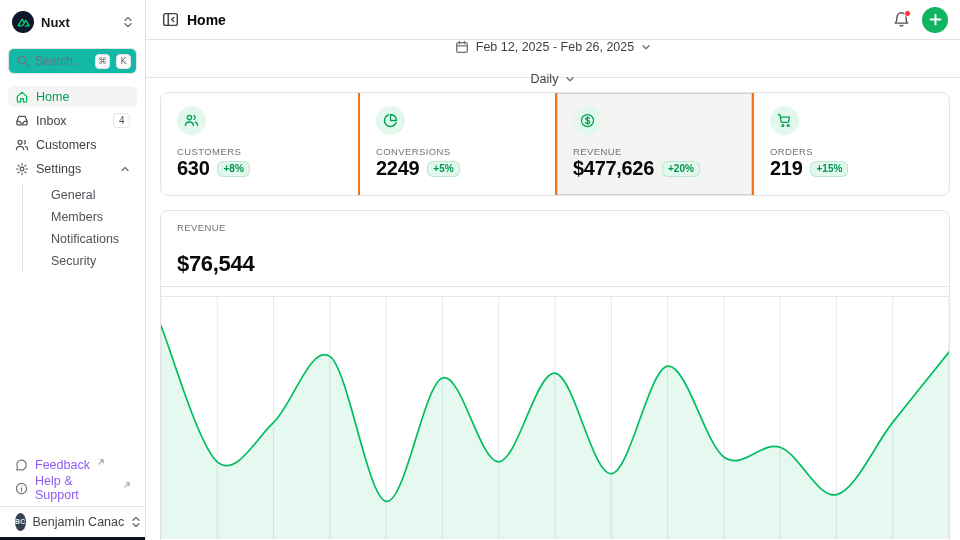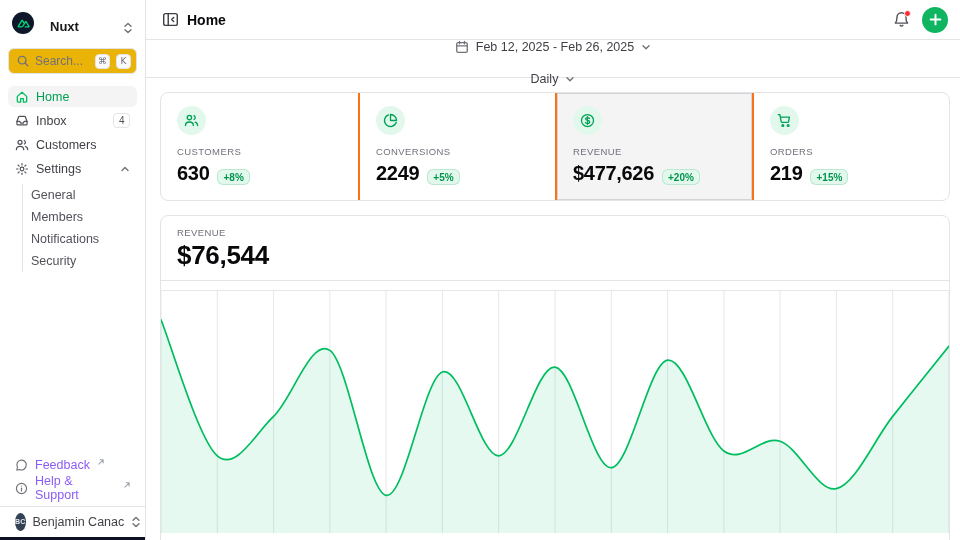--- a/index.html
+++ b/index.html
@@ -3,41 +3,41 @@
 <meta charset="utf-8">
 <style>
   * { margin:0; padding:0; box-sizing:border-box; }
   html,body { width:960px; height:540px; overflow:hidden; background:#fff;
     font-family:"Liberation Sans","DejaVu Sans",sans-serif; color:#18181b; }
   .app { display:flex; width:960px; height:540px; }
 
   
   .sidebar { position:relative; width:146px; min-width:146px; border-right:1px solid #e4e4e7;
     display:flex; flex-direction:column; padding:10px 8px 8px; background:#fff; }
-  .logo-row { display:flex; align-items:flex-end; gap:16px; height:24px; padding:0 4px; margin-bottom:14px; cursor:pointer; }
+  .logo-row { display:flex; align-items:center; gap:7px; height:24px; padding:0 4px; margin-bottom:14px; cursor:pointer; }
   .logo-mark { width:22px; height:22px; border-radius:50%; background:#0f172a; display:flex; align-items:center; justify-content:center; }
   .logo-name { font-size:13px; font-weight:700; color:#18181b; flex:1; }
   .selector-icon { color:#71717a; display:flex; }
   .search-box { display:flex; align-items:center; gap:6px; height:26px; border:1px solid #e4e4e7;
-    border-radius:6px; padding:0 5px 0 8px; margin-bottom:12px; background:#eab308; cursor:text; }
+    border-radius:6px; padding:0 5px 0 8px; margin-bottom:12px; background:#14b8a6; cursor:text; }
   .search-box input { border:none; outline:none; flex:1; width:40px; font-size:12px; color:#3f3f46;
     font-family:"Liberation Sans","DejaVu Sans",sans-serif; background:transparent; }
   .search-box input::placeholder { color:#71717a; }
   .kbd { font-family:"DejaVu Sans",sans-serif; font-size:9px; color:#71717a; border:1px solid #e4e4e7;
     background:#fafafa; border-radius:4px; min-width:15px; height:15px; display:flex; align-items:center; justify-content:center; padding:0 2px; }
   .nav { display:flex; flex-direction:column; gap:3px; }
   .nav-item { display:flex; align-items:center; gap:7px; height:21px; padding:0 7px; border-radius:6px;
     font-size:12.5px; font-weight:500; color:#3f3f46; cursor:pointer; }
   .nav-item .ic { display:flex; color:#52525b; }
   .nav-item.active { background:#f4f4f5; color:#00A155; }
   .nav-item.active .ic { color:#00BD5F; }
   .nav-badge { margin-left:auto; font-size:10px; color:#52525b; border:1px solid #e4e4e7; border-radius:4px;
     padding:0 4.5px; height:15px; line-height:14px; background:#fff; }
   .nav-chevron { margin-left:auto; color:#71717a; display:flex; }
-  .subnav { margin-left:14px; border-left:1px solid #e4e4e7; padding-left:2px; display:flex; flex-direction:column; margin-top:2px; }
+  .subnav { margin-left:14px; border-left:1px solid #e4e4e7; padding-left:22px; display:flex; flex-direction:column; margin-top:2px; }
   .subnav-item { height:22px; display:flex; align-items:center; font-size:12.5px; font-weight:500; color:#52525b;
     border-radius:6px; padding:0 6px; cursor:pointer; }
   .sidebar-spacer { flex:1; }
   .side-foot { display:flex; flex-direction:column; gap:3px; padding-bottom:8px; }
   .foot-item { display:flex; align-items:flex-start; gap:7px; height:20px; padding:0 7px; font-size:12.5px;
     font-weight:500; color:#8b5cf6; align-items:center; cursor:pointer; border-radius:6px; }
   .foot-item .ic { display:flex; color:#71717a; }
   .ext-arrow { color:#9ca3af; display:flex; margin-left:1px; margin-top:-6px; }
   .user-row { display:flex; align-items:center; gap:7px; height:26px; padding:4px 7px 0;
     border-top:1px solid #e4e4e7; margin:0 -8px; padding-left:15px; padding-right:15px; cursor:pointer; }
@@ -69,30 +69,30 @@
 
   
   .stats-row { display:grid; grid-template-columns:1fr 1fr 1fr 1fr; border:1px solid #e4e4e7;
     border-radius:8px; background:#fff; overflow:hidden; }
   .stat { padding:13px 16px 15px; cursor:pointer; }
   .stat + .stat { border-left:2px solid #f97316; }
   .stat.selected { background:#f4f4f5; box-shadow:inset 0 0 0 1px #d4d4d8; }
   .stat-icon { width:29px; height:29px; border-radius:50%; background:#E3F8ED; color:#00A155;
     display:flex; align-items:center; justify-content:center; }
   .stat-label { margin-top:11px; font-size:9.5px; font-weight:500; letter-spacing:.4px; color:#71717a; }
-  .stat-value-row { margin-top:5px; display:flex; align-items:flex-end; gap:8px; }
+  .stat-value-row { display:flex; align-items:center; gap:8px; }
   .stat-value { font-size:20px; font-weight:700; color:#09090b; letter-spacing:-.3px; }
   .delta-badge { font-size:10px; font-weight:600; color:#00954E; background:#E3F8ED; border-radius:6px;
     padding:2.5px 6px; box-shadow:inset 0 0 0 1px rgba(0,161,85,.18); }
 
   
   .chart-card { margin-top:14px; border:1px solid #e4e4e7; border-radius:8px; background:#fff; overflow:hidden; }
   .chart-head { padding:11px 16px 9px; border-bottom:1px solid #e4e4e7; }
   .chart-label { font-size:9.5px; font-weight:500; letter-spacing:.4px; color:#71717a; }
-  .chart-value { font-size:26px; font-weight:700; color:#09090b; letter-spacing:-.3px; margin-top:2px; }
+  .chart-value { font-size:22px; font-weight:700; color:#09090b; letter-spacing:-.3px; margin-top:18px; }
   .chart-plot { display:block; margin-top:9px; }
   .chart-plot text { font-size:10.5px; fill:#8f8f98; font-family:"Liberation Sans","DejaVu Sans",sans-serif; }
 </style>
 </head>
 <body>
 
 <div class="app">
 
   <aside class="sidebar">
     <div class="logo-row">

